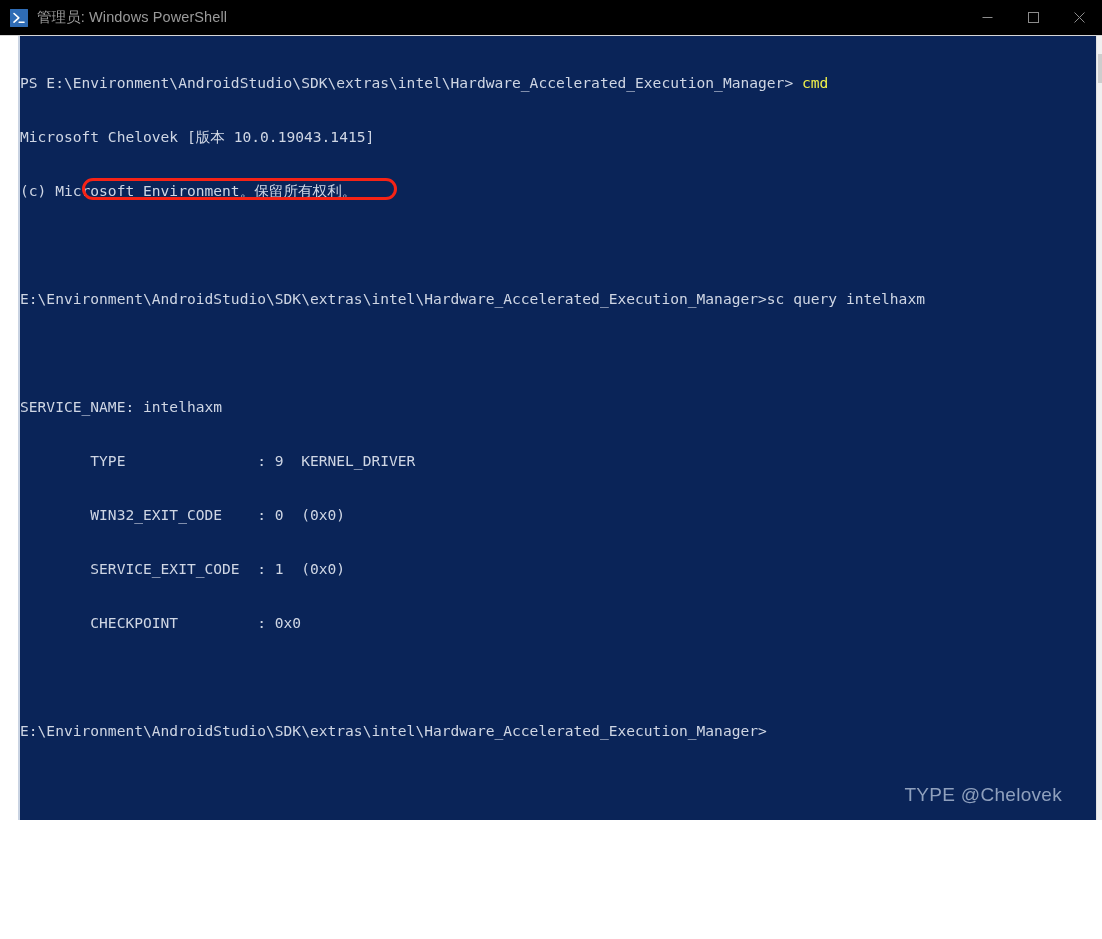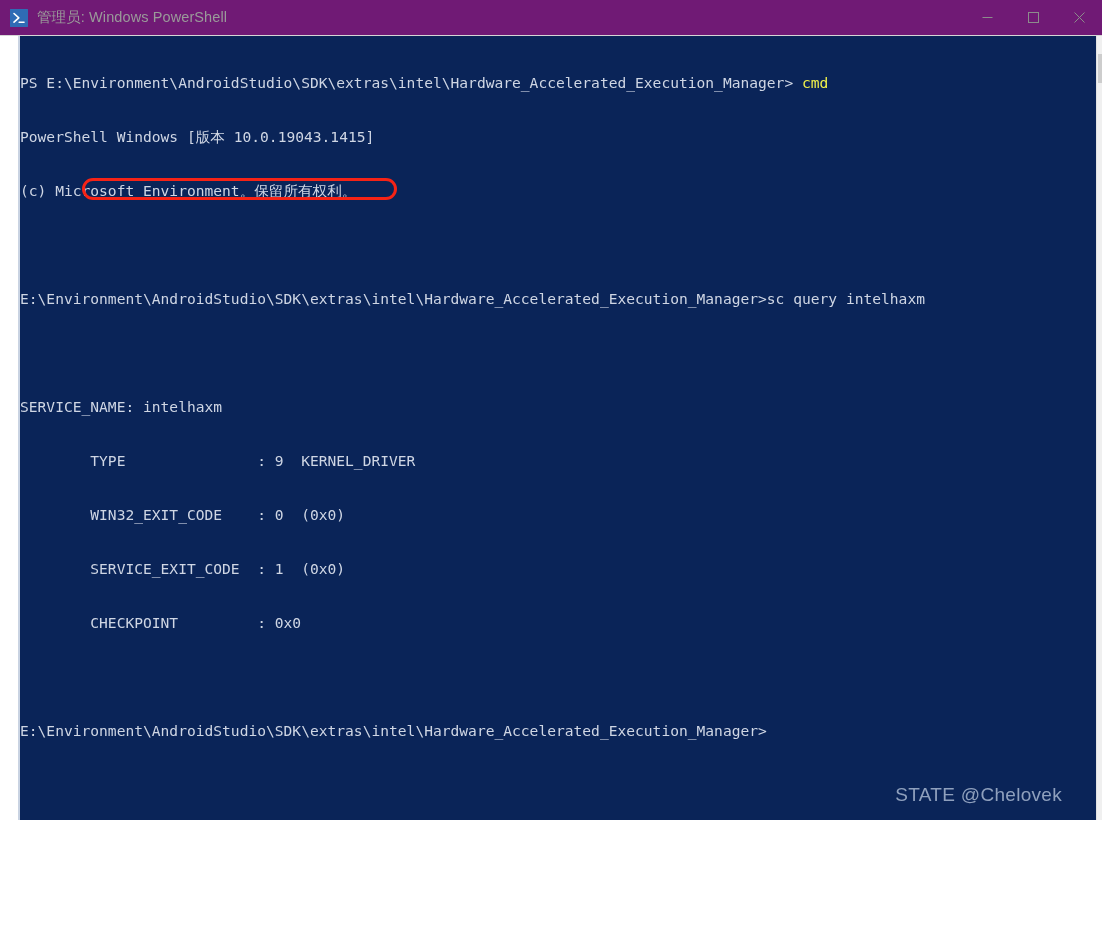--- a/index.html
+++ b/index.html
@@ -21,21 +21,21 @@
     background: #ffffff;
     box-sizing: border-box;
   }
 
   
   .titlebar {
     position: absolute;
     left: 0; top: 0;
     width: 1102px;
     height: 36px;
-    background: #701a75;
+    background: #000000;
     border-bottom: 1px solid #d6d6d6;
     box-sizing: border-box;
     display: flex;
     align-items: center;
   }
   .ps-icon {
     width: 18px;
     height: 18px;
     margin-left: 10px;
     margin-right: 9px;
@@ -191,37 +191,37 @@
         </svg>
       </div>
     </div>
   </div>
 
   <div class="console">
     <div class="console-inner">
 
       <div class="term">
         <div class="line"><span>PS E:\Environment\AndroidStudio\SDK\extras\intel\Hardware_Accelerated_Execution_Manager&gt; </span><span class="yellow">cmd</span></div>
-        <div class="line">PowerShell Windows [版本 10.0.19043.1415]</div>
+        <div class="line">Microsoft Chelovek [版本 10.0.19043.1415]</div>
         <div class="line">(c) Microsoft Environment。保留所有权利。</div>
         <div class="line"></div>
         <div class="line">E:\Environment\AndroidStudio\SDK\extras\intel\Hardware_Accelerated_Execution_Manager&gt;sc query intelhaxm</div>
         <div class="line"></div>
         <div class="line">SERVICE_NAME: intelhaxm</div>
         <div class="line">        TYPE               : 9  KERNEL_DRIVER</div>
         <div class="line">        WIN32_EXIT_CODE    : 0  (0x0)</div>
         <div class="line">        SERVICE_EXIT_CODE  : 1  (0x0)</div>
         <div class="line">        CHECKPOINT         : 0x0</div>
         <div class="line"></div>
         <div class="line">E:\Environment\AndroidStudio\SDK\extras\intel\Hardware_Accelerated_Execution_Manager&gt;</div>
       </div>
 
       <div class="redbox" style="left:62px; top:142px; width:315px; height:22px;"></div>
 
-      <div class="watermark">STATE @Chelovek</div>
+      <div class="watermark">TYPE @Chelovek</div>
     </div>
 
     <div class="scrollbar">
       <div class="sb-arrow top">
         <svg width="9" height="6" viewBox="0 0 9 6">
           <path d="M0.8 5 L4.5 1.2 L8.2 5" stroke="#5c5c5c" stroke-width="1.6" fill="none" stroke-linecap="round" stroke-linejoin="round"></path>
         </svg>
       </div>
       <div class="sb-thumb"></div>
       <div class="sb-arrow bottom">

